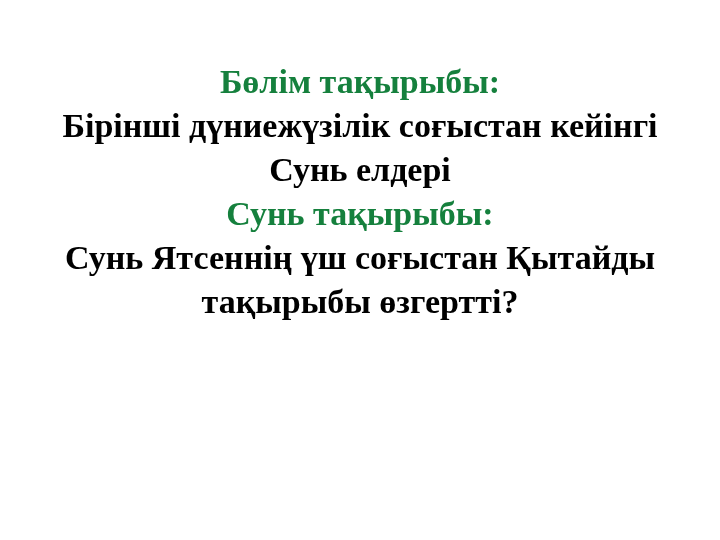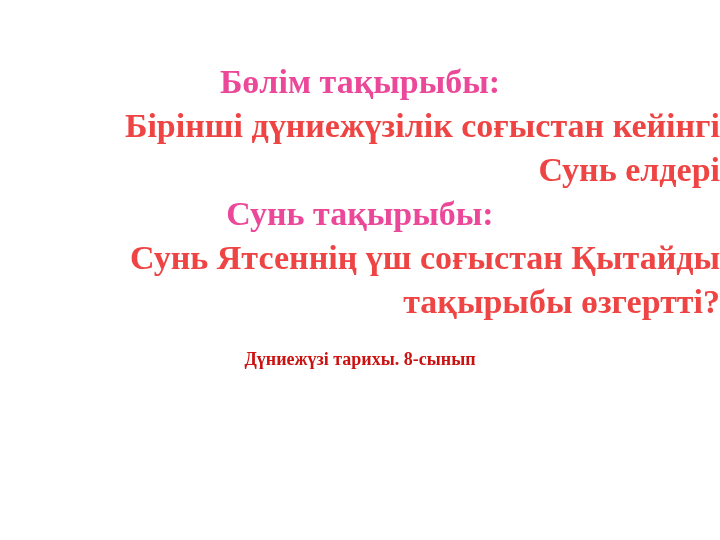--- a/index.html
+++ b/index.html
@@ -26,25 +26,24 @@
     right: 0;
     text-align: center;
   }
   .line {
     white-space: nowrap;
     font-weight: bold;
     font-size: 34px;
     line-height: 44px;
   }
   .line.heading {
-    color: #ec4899;
+    color: #15803d;
   }
   .line.body-text {
-    color: #ef4444;
-    text-align: right;
+    color: #000000;
   }
   .course-info {
     position: absolute;
     top: 347px;
     left: 0;
     right: 0;
     text-align: center;
     font-weight: bold;
     font-size: 18px;
     line-height: 24px;
@@ -57,14 +56,13 @@
 
 <main class="slide">
   <div class="title-block">
     <div class="line heading">Бөлім тақырыбы:</div>
     <div class="line body-text">Бірінші дүниежүзілік соғыстан кейінгі</div>
     <div class="line body-text">Сунь елдері</div>
     <div class="line heading">Сунь тақырыбы:</div>
     <div class="line body-text">Сунь Ятсеннің үш соғыстан Қытайды</div>
     <div class="line body-text">тақырыбы өзгертті?</div>
   </div>
-  <div class="course-info">Дүниежүзі тарихы. 8-сынып</div>
 </main>
 
 </body></html>

